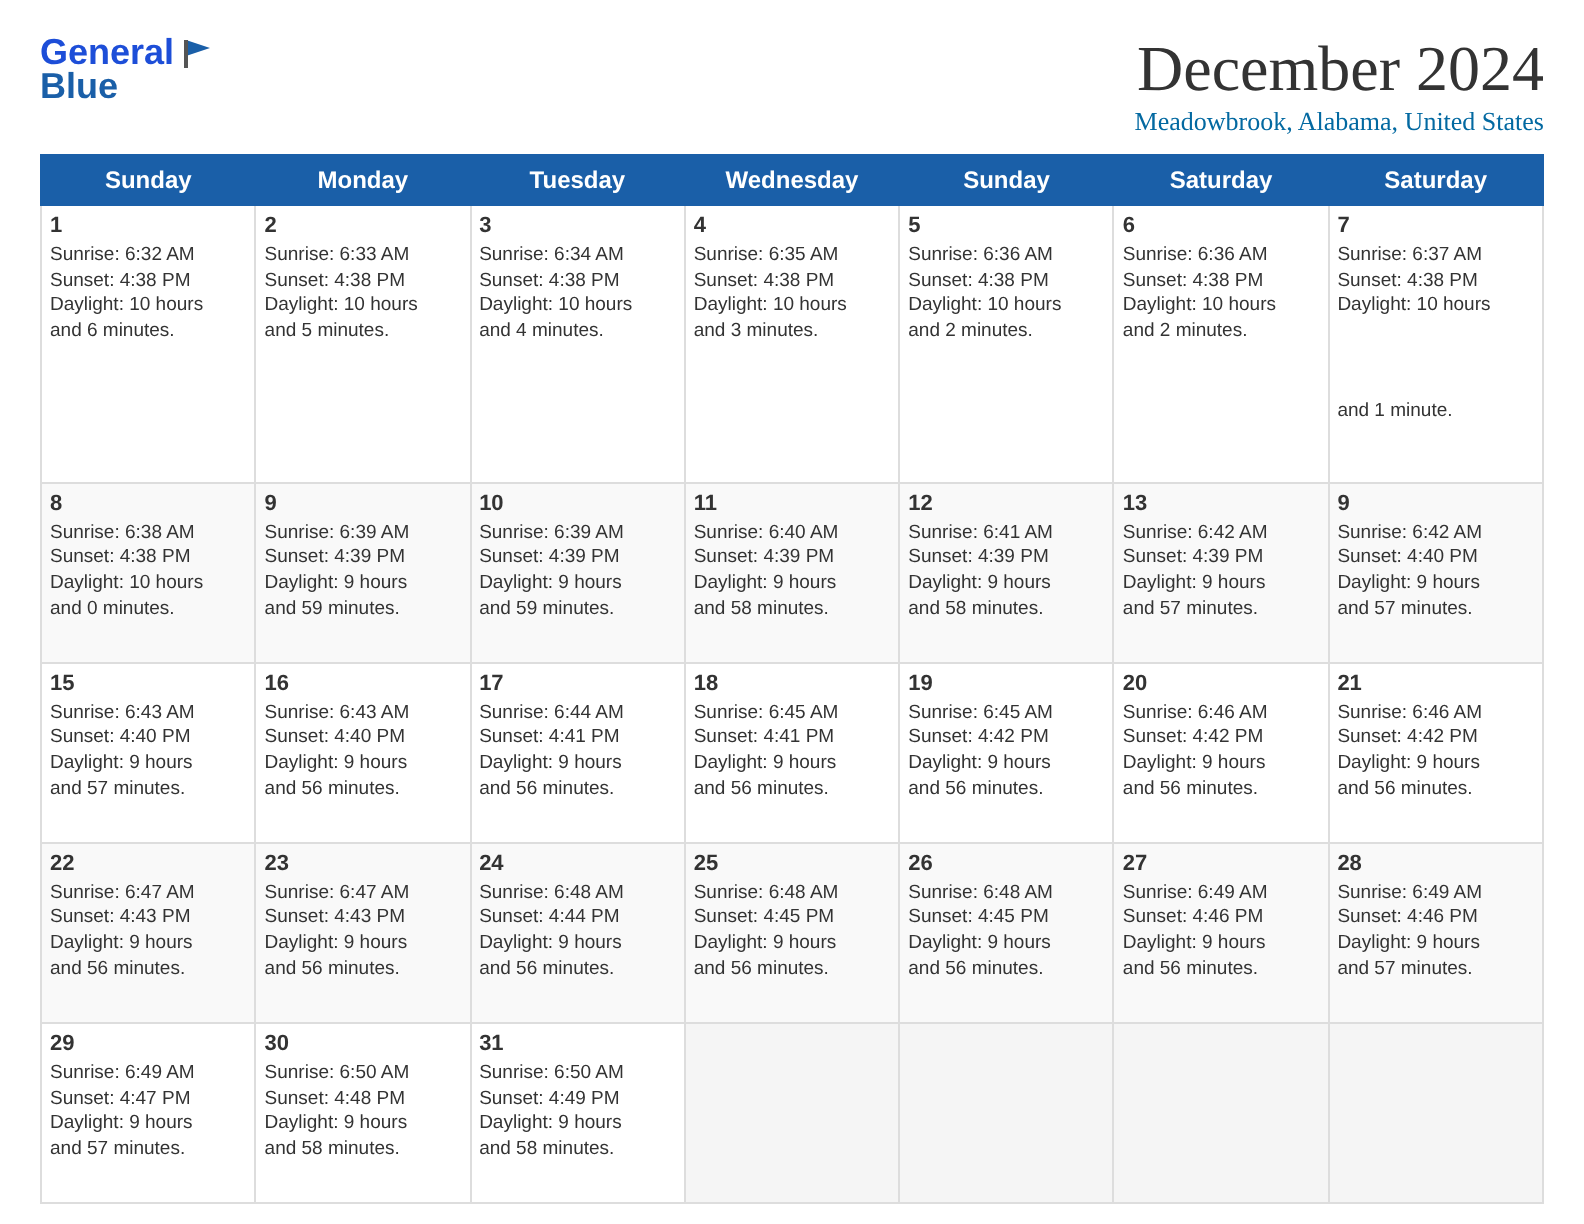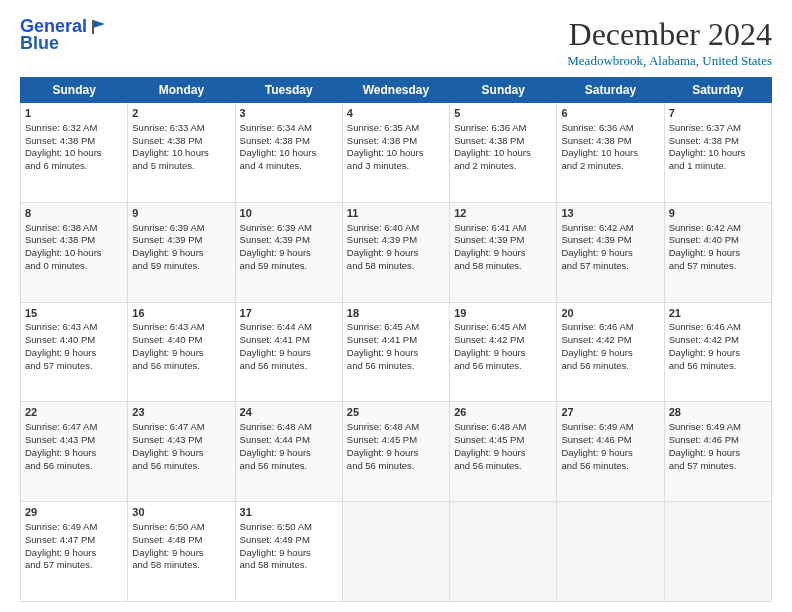--- a/index.html
+++ b/index.html
@@ -153,21 +153,21 @@
             <span style="display: block;">Sunrise: 6:36 AM</span>
             <span style="display: block;">Sunset: 4:38 PM</span>
             <span style="display: block;">Daylight: 10 hours</span>
             <span style="display: block;">and 2 minutes.</span>
           </td>
           <td>
             <span class="day-num">7</span>
             <span style="display: block;">Sunrise: 6:37 AM</span>
             <span style="display: block;">Sunset: 4:38 PM</span>
             <span style="display: block;">Daylight: 10 hours</span>
-            <span style="display: block;">and 1 minute.</span>
+            <span style="display: block; margin-top: 40px;">and 1 minute.</span>
           </td>
         </tr>
         <tr>
           <td>
             <span class="day-num">8</span>
             <span style="display: block;">Sunrise: 6:38 AM</span>
             <span style="display: block;">Sunset: 4:38 PM</span>
             <span style="display: block;">Daylight: 10 hours</span>
             <span style="display: block;">and 0 minutes.</span>
           </td>

